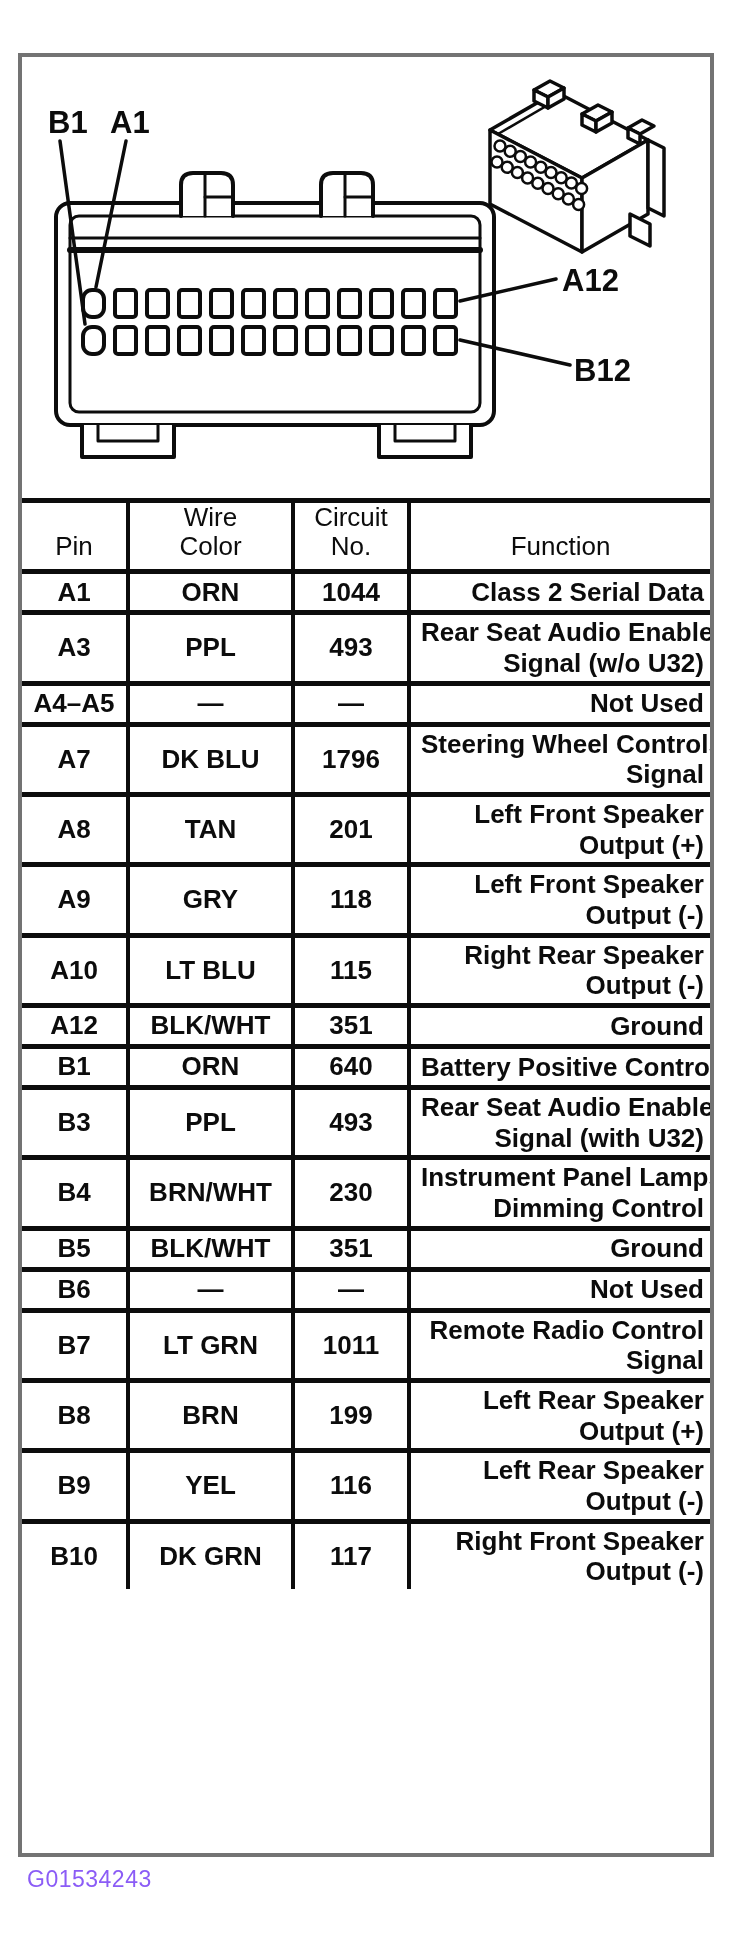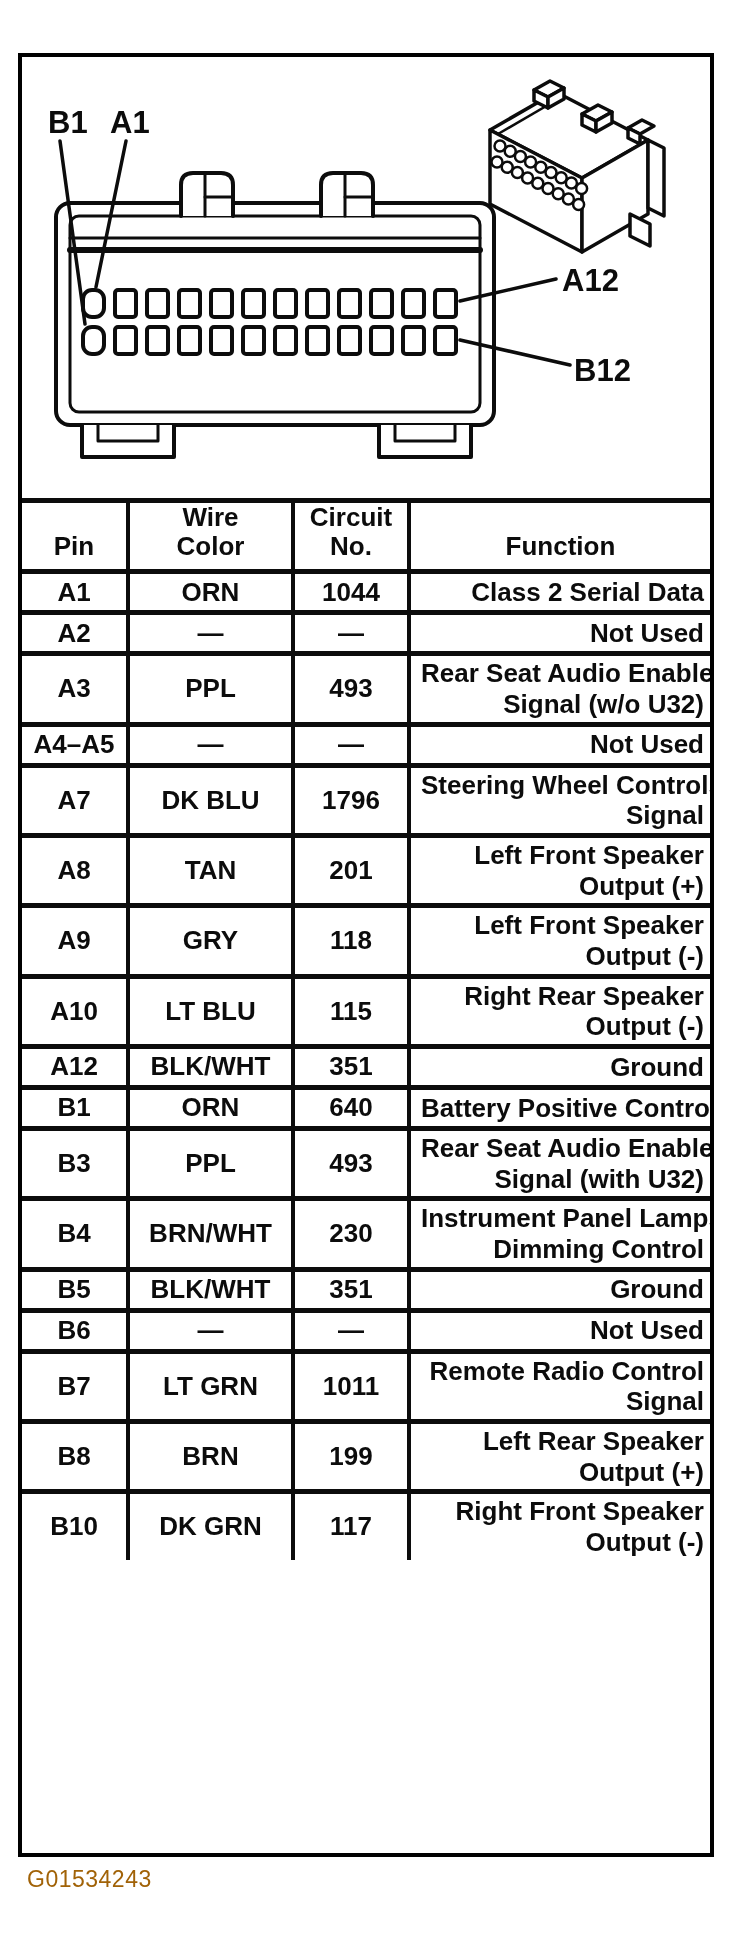--- a/index.html
+++ b/index.html
@@ -7,21 +7,21 @@
     position:relative;
     width:736px;height:1944px;
     background:#ffffff;
     font-family:"Liberation Sans", sans-serif;
     color:#0c0c0c;
     overflow:hidden;
   }
   .frame{
     position:absolute;left:18px;top:53px;
     width:696px;height:1804px;
-    border:4px solid #000000;
+    border:4px solid #737373;
     box-sizing:border-box;
     background:#fff;
   }
   .diagram{
     position:relative;
     width:688px;height:441px;
     border-bottom:5px solid #0c0c0c;
     box-sizing:content-box;
   }
   .diagram svg{display:block;}
@@ -54,39 +54,39 @@
     font-weight:bold;font-size:27px;line-height:1.25;
     margin-right:14px;
   }
   .bullet .btxt{
     font-weight:bold;font-size:27px;line-height:1.25;
     white-space:pre-line;
   }
   
   tr.head-row th{
     height:64px;vertical-align:bottom;
-    font-weight:bold;font-size:26px;line-height:1.12;
+    font-weight:normal;font-size:26px;line-height:1.12;
     text-align:center;padding:0 0 8px 0;
     white-space:pre-line;
   }
   
   tr.prow td{font-weight:bold;font-size:26px;}
   tr.prow.short td{height:41px;}
   tr.prow.tall td{height:61px;}
   td.c-pin, td.c-wire, td.c-circ{text-align:center;vertical-align:middle;}
   td.c-func{
     text-align:right;vertical-align:middle;
     padding:2px 6px 2px 10px;
     font-size:25px;line-height:1.18;
     white-space:pre;
   }
   .footer-code{
     position:absolute;left:27px;top:1866px;
     font-size:23px;font-weight:500;letter-spacing:0.5px;
-    color:#a16207;
+    color:#8b5cf6;
   }
 </style>
 </head>
 <body>
 
 <div class="page">
   <div class="frame">
 
     <div class="diagram">
       <svg width="688" height="441" viewBox="0 0 688 441">
@@ -206,26 +206,20 @@
           <th>Function</th>
         </tr>
 
   <tr class="prow short">
     <td class="c-pin">A1</td>
     <td class="c-wire">ORN</td>
     <td class="c-circ">1044</td>
     <td class="c-func">Class 2 Serial Data</td>
   </tr>
 
-  <tr class="prow short">
-    <td class="c-pin">A2</td>
-    <td class="c-wire">—</td>
-    <td class="c-circ">—</td>
-    <td class="c-func">Not Used</td>
-  </tr>
 
   <tr class="prow tall">
     <td class="c-pin">A3</td>
     <td class="c-wire">PPL</td>
     <td class="c-circ">493</td>
     <td class="c-func">Rear Seat Audio Enable
 Signal (w/o U32)</td>
   </tr>
 
   <tr class="prow short">
@@ -323,20 +317,27 @@
   </tr>
 
   <tr class="prow tall">
     <td class="c-pin">B8</td>
     <td class="c-wire">BRN</td>
     <td class="c-circ">199</td>
     <td class="c-func">Left Rear Speaker
 Output (+)</td>
   </tr>
 
+  <tr class="prow tall">
+    <td class="c-pin">B9</td>
+    <td class="c-wire">YEL</td>
+    <td class="c-circ">116</td>
+    <td class="c-func">Left Rear Speaker
+Output (-)</td>
+  </tr>
 
   <tr class="prow tall">
     <td class="c-pin">B10</td>
     <td class="c-wire">DK GRN</td>
     <td class="c-circ">117</td>
     <td class="c-func">Right Front Speaker
 Output (-)</td>
   </tr>
 </tbody>
     </table>

